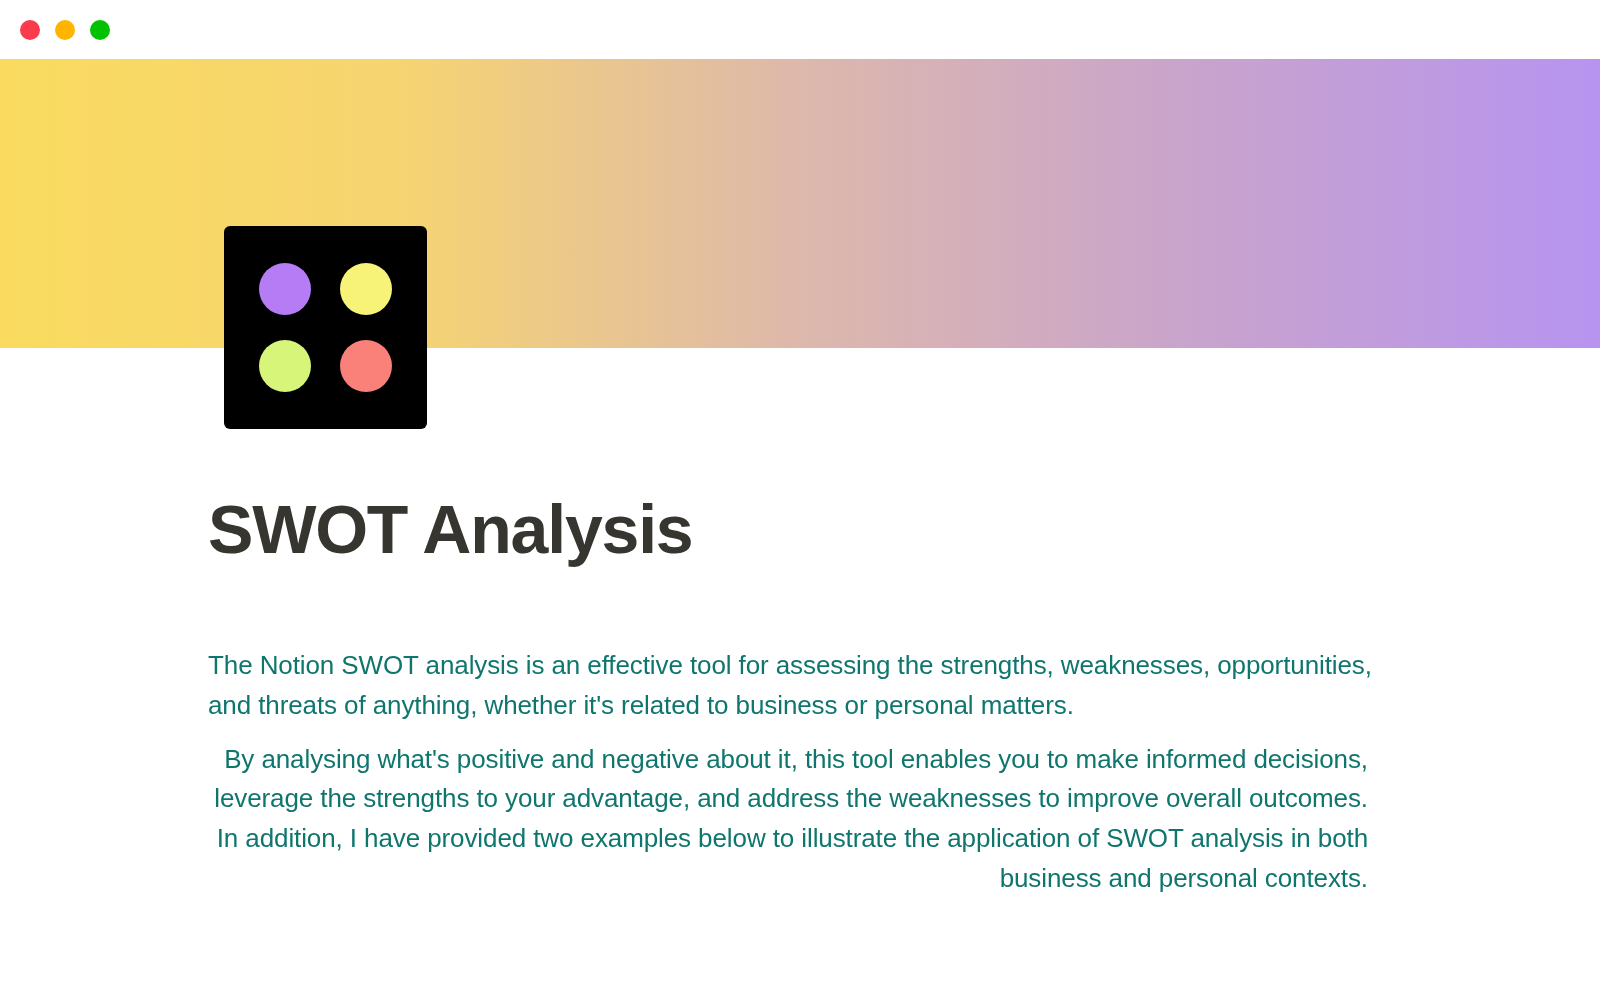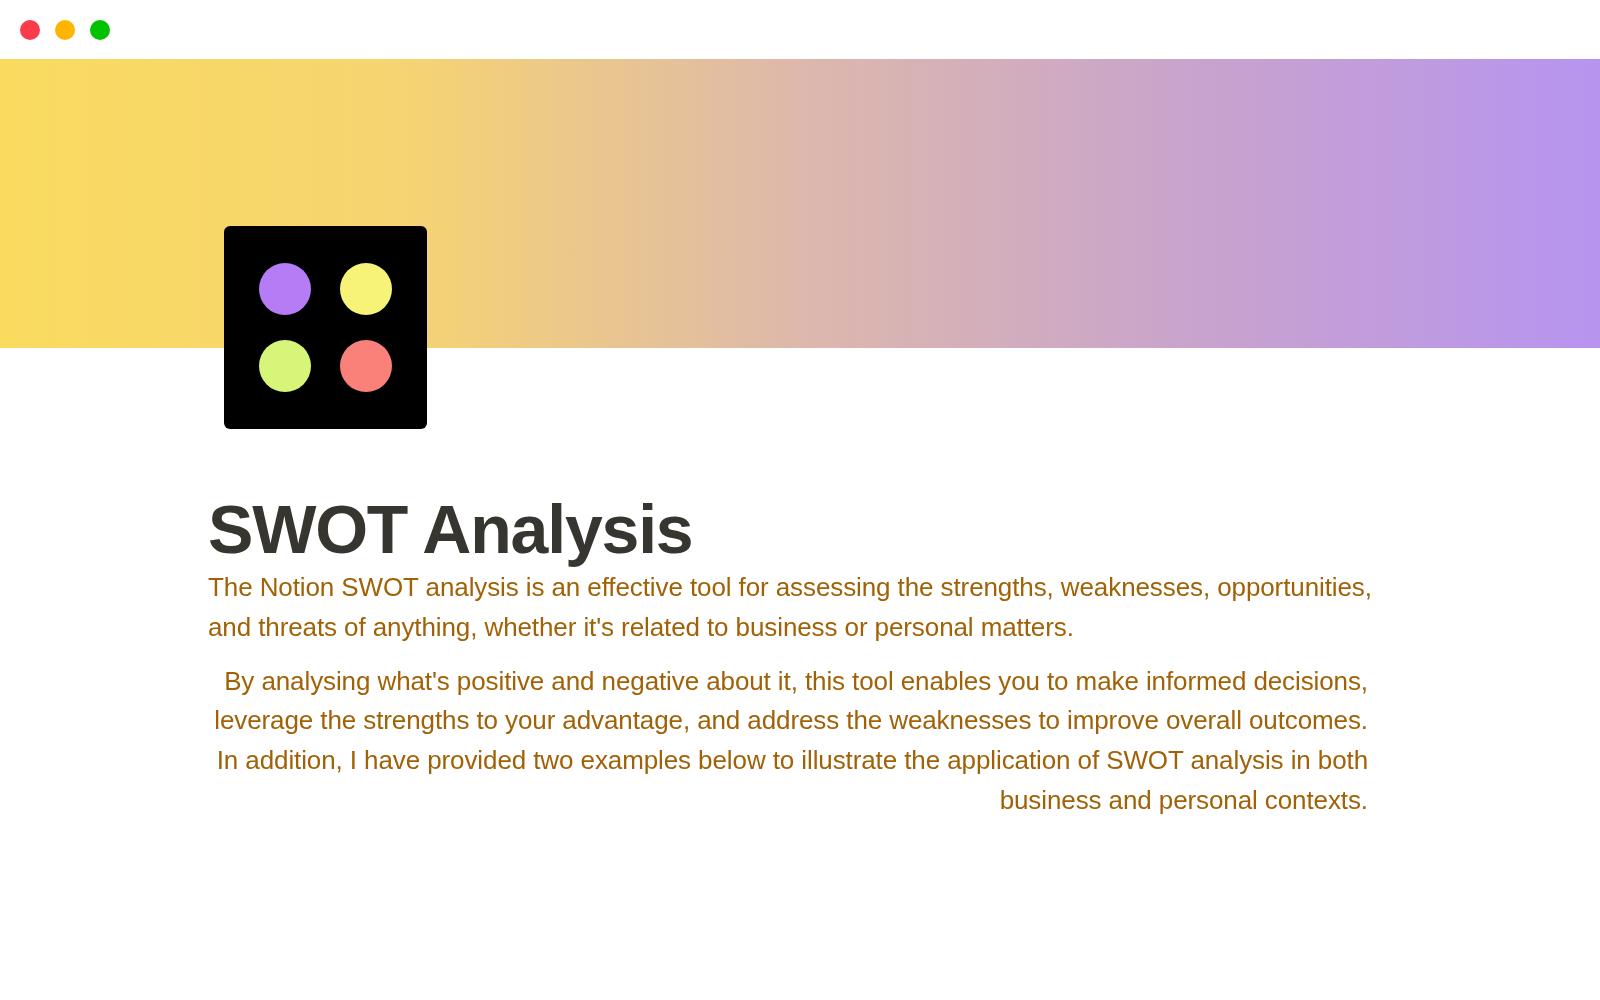--- a/index.html
+++ b/index.html
@@ -76,26 +76,27 @@
     top: 490px;
     width: 1180px;
   }
 
   .page-title {
     font-size: 68px;
     font-weight: bold;
     color: #37352f;
     letter-spacing: -1.2px;
     line-height: 1.15;
+    margin-bottom: 78px;
   }
 
   .para {
     font-size: 26px;
     line-height: 1.53;
-    color: #a16207;
+    color: #0f766e;
     margin-bottom: 14px;
     letter-spacing: -0.1px;
   }
   .para:last-child { margin-bottom: 0; text-align: right; }
   .para-2 { width: 1160px; }
 </style>
 </head>
 <body>
 
 <div class="window">

